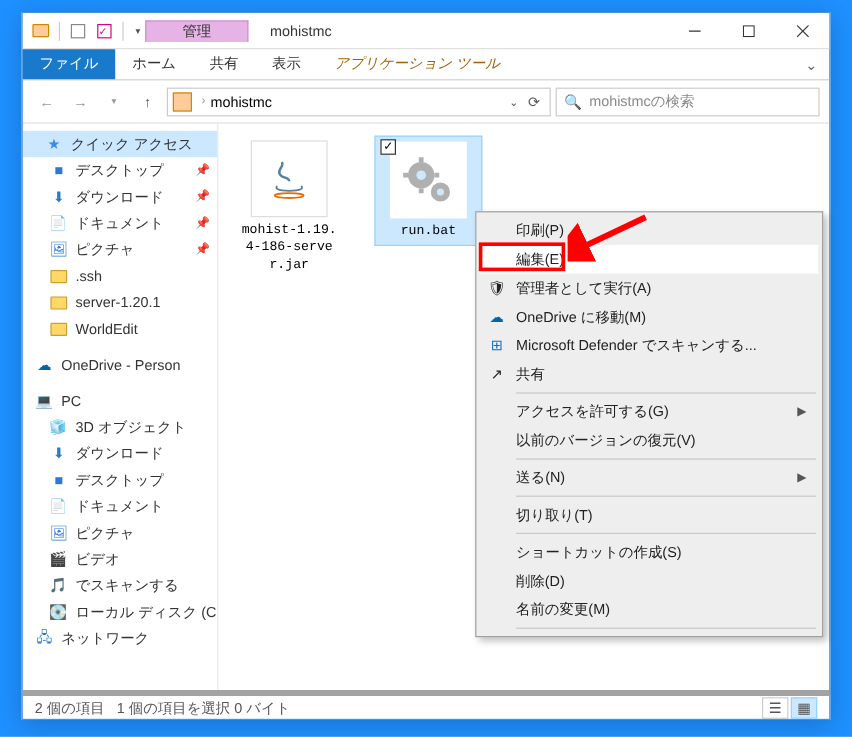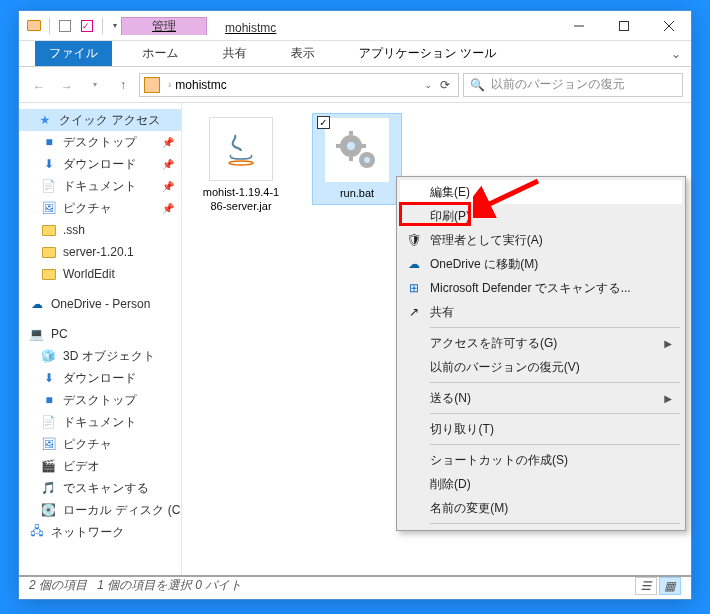--- a/index.html
+++ b/index.html
@@ -3,29 +3,29 @@
 <meta charset="utf-8">
 <style>
 * { margin: 0; padding: 0; box-sizing: border-box; font-family: "Yu Gothic UI", "Meiryo", sans-serif; font-size: 12px; }
 body { background: #1e90ff; width: 710px; height: 614px; position: relative; overflow: hidden; }
 .window { position: absolute; left: 18px; top: 10px; width: 674px; height: 590px; background: #fff; border: 1px solid #4a90d9; box-shadow: 0 4px 20px rgba(0,0,0,0.2); display: flex; flex-direction: column; }
 .titlebar { height: 30px; display: flex; align-items: center; background: #fff; border-bottom: 1px solid #e0e0e0; }
 .titlebar-icons { display: flex; align-items: center; padding-left: 6px; gap: 4px; }
 .tb-icon { width: 18px; height: 18px; display: flex; align-items: center; justify-content: center; }
 .qat-sep { width: 1px; height: 16px; background: #ccc; margin: 0 2px; }
 .dropdown-arrow { font-size: 8px; color: #555; padding: 0 4px; }
-.tabsection { display: flex; align-items: flex-end; flex: 1; text-decoration: underline; }
+.tabsection { display: flex; align-items: center; flex: 1; }
 .mgmt-tab { background: #e6b3e6; color: #333; padding: 0 30px; display: flex; align-items: center; border: 1px solid #d090d0; border-bottom: none; }
 .title-text { padding: 0 18px; display: flex; align-items: center; color: #333; }
 .winctrl { display: flex; }
 .winctrl div { width: 45px; height: 29px; display: flex; align-items: center; justify-content: center; }
 .ribbon { height: 26px; display: flex; align-items: stretch; border-bottom: 1px solid #d0d0d0; }
-.ribbon-tab { padding: 0 14px; display: flex; align-items: center; color: #333; margin-left: 16px; }
+.ribbon-tab { padding: 0 14px; display: flex; align-items: center; color: #333; }
 .ribbon-tab.file { background: #1979ca; color: #fff; }
-.ribbon-tab.app { color: #000000; }
+.ribbon-tab.app { color: #a16207; font-style: italic; }
 .ribbon-expand { margin-left: auto; padding: 0 10px; display: flex; align-items: center; color: #666; }
 .navbar { height: 36px; display: flex; align-items: center; padding: 4px 8px; gap: 4px; border-bottom: 1px solid #e0e0e0; }
 .nav-btn { width: 24px; height: 24px; display: flex; align-items: center; justify-content: center; color: #999; }
 .nav-btn.active { color: #555; }
 .addr { flex: 1; height: 24px; border: 1px solid #ccc; display: flex; align-items: center; padding: 0 4px; }
 .addr-icon { width: 16px; height: 16px; background: #fc9; border: 1px solid #c80; margin-right: 4px; }
 .addr-sep { color: #999; padding: 0 4px; font-size: 10px; }
 .addr-spacer { flex: 1; }
 .addr-ctrl { color: #555; padding: 0 4px; }
 .search { width: 220px; height: 24px; border: 1px solid #ccc; display: flex; align-items: center; padding: 0 6px; color: #888; }
@@ -38,22 +38,22 @@
 .tree-item .ticon { width: 16px; height: 16px; display: flex; align-items: center; justify-content: center; flex-shrink: 0; }
 .pin { color: #aaa; font-size: 10px; margin-left: auto; margin-right: 6px; }
 .folder-icon { width: 14px; height: 11px; background: #fc9; border: 1px solid #c80; border-radius: 1px; }
 .folder-icon.yellow { background: #ffd868; border-color: #caa030; }
 .content { flex: 1; padding: 10px 14px; display: flex; gap: 26px; align-items: flex-start; }
 .file-item { width: 90px; display: flex; flex-direction: column; align-items: center; text-align: center; gap: 4px; padding: 4px; }
 .file-item.selected { background: #cce8ff; border: 1px solid #99d1ff; position: relative; }
 .file-item.selected .chk { position: absolute; left: 4px; top: 2px; width: 13px; height: 13px; border: 1px solid #333; background: #fff; font-size: 10px; line-height: 11px; }
 .file-thumb { width: 64px; height: 64px; display: flex; align-items: center; justify-content: center; border: 1px solid #ddd; background: #fff; }
 .file-thumb.gear { border: none; }
-.file-label { font-size: 11px; line-height: 1.3; word-break: break-all; }
-.statusbar { height: 24px; border-top: 2px solid #a3a3a3; display: flex; align-items: flex-start; padding: 0 10px; font-size: 11px; color: #555; gap: 10px; font-style: italic; }
+.file-label { font-size: 11px; line-height: 1.3; word-break: break-all; font-family: Liberation Mono, monospace; }
+.statusbar { height: 24px; border-top: 5px solid #a3a3a3; display: flex; align-items: flex-end; padding: 0 10px; font-size: 11px; color: #555; gap: 10px; }
 .statusbar .spacer { flex: 1; }
 .view-icons { display: flex; gap: 2px; }
 .view-icons div { width: 22px; height: 18px; border: 1px solid #ccc; display: flex; align-items: center; justify-content: center; }
 .view-icons div.active { background: #cce8ff; border-color: #99d1ff; }
 .context-menu { position: absolute; left: 396px; top: 176px; width: 290px; background: #eeeeee; border: 1px solid #a0a0a0; box-shadow: 3px 3px 6px rgba(0,0,0,0.25); padding: 3px; z-index: 100; }
 .cm-item { height: 24px; display: flex; align-items: center; padding-left: 30px; padding-right: 10px; position: relative; color: #222; }
 .cm-item.hover { background: #fff; }
 .cm-icon { position: absolute; left: 6px; width: 16px; height: 16px; display: flex; align-items: center; justify-content: center; }
 .cm-sep { height: 1px; background: #c8c8c8; margin: 3px 2px 3px 30px; }
 .cm-arrow { margin-left: auto; color: #555; font-size: 10px; }
@@ -122,21 +122,21 @@
     <div class="addr">
       <div class="addr-icon"></div>
       <span class="addr-sep">›</span>
       <span>mohistmc</span>
       <div class="addr-spacer"></div>
       <span class="addr-ctrl" style="font-size:9px">⌄</span>
       <span class="addr-ctrl">⟳</span>
     </div>
     <div class="search">
       <span class="search-icon">🔍</span>
-      <span>以前のバージョンの復元</span>
+      <span>mohistmcの検索</span>
     </div>
   </div>
 
   <div class="body-area">
     <div class="sidebar">
       <div class="tree-item header">
         <span class="ticon" style="color:#3b8af3">★</span>
         <span>クイック アクセス</span>
       </div>
       <div class="tree-item">
@@ -264,25 +264,25 @@
     <span>1 個の項目を選択 0 バイト</span>
     <div class="spacer"></div>
     <div class="view-icons">
       <div>☰</div>
       <div class="active">▦</div>
     </div>
   </div>
 </div>
 
 <div class="context-menu">
+  <div class="cm-item">
+      <span>印刷(P)</span>
+    </div>
   <div class="cm-item hover">
       <span>編集(E)</span>
-    </div>
-  <div class="cm-item">
-      <span>印刷(P)</span>
     </div>
   <div class="cm-item">
       <span class="cm-icon">🛡</span>
       <span>管理者として実行(A)</span>
     </div>
   <div class="cm-item">
       <span class="cm-icon" style="color:#0a64a4">☁</span>
       <span>OneDrive に移動(M)</span>
     </div>
   <div class="cm-item">

